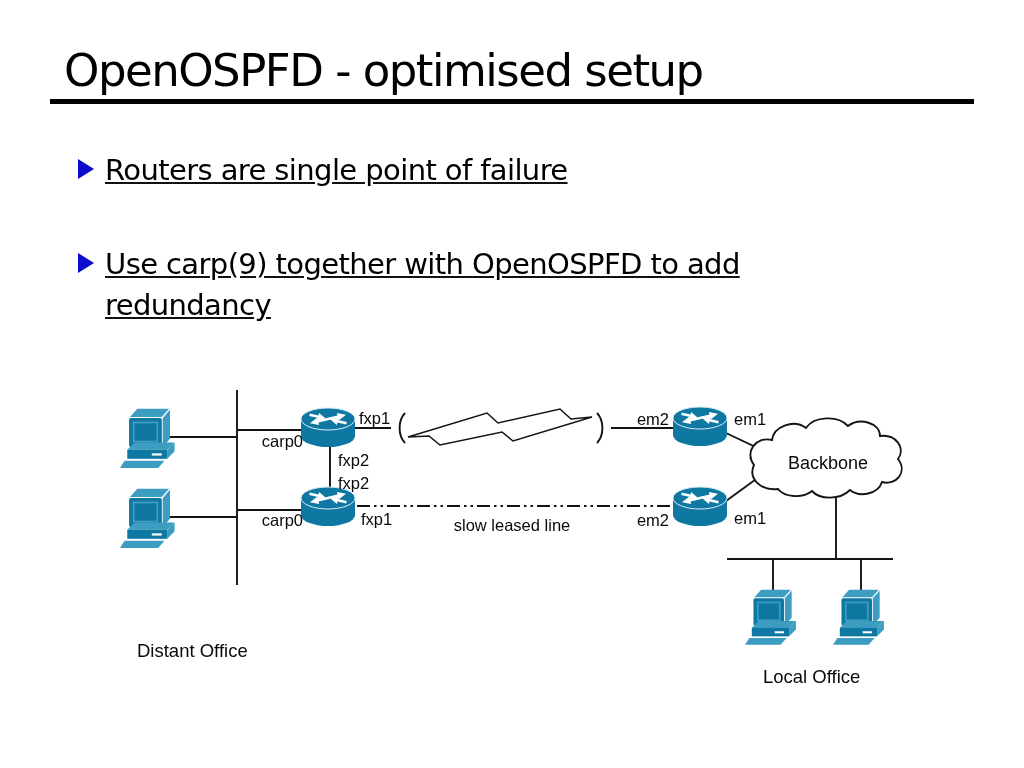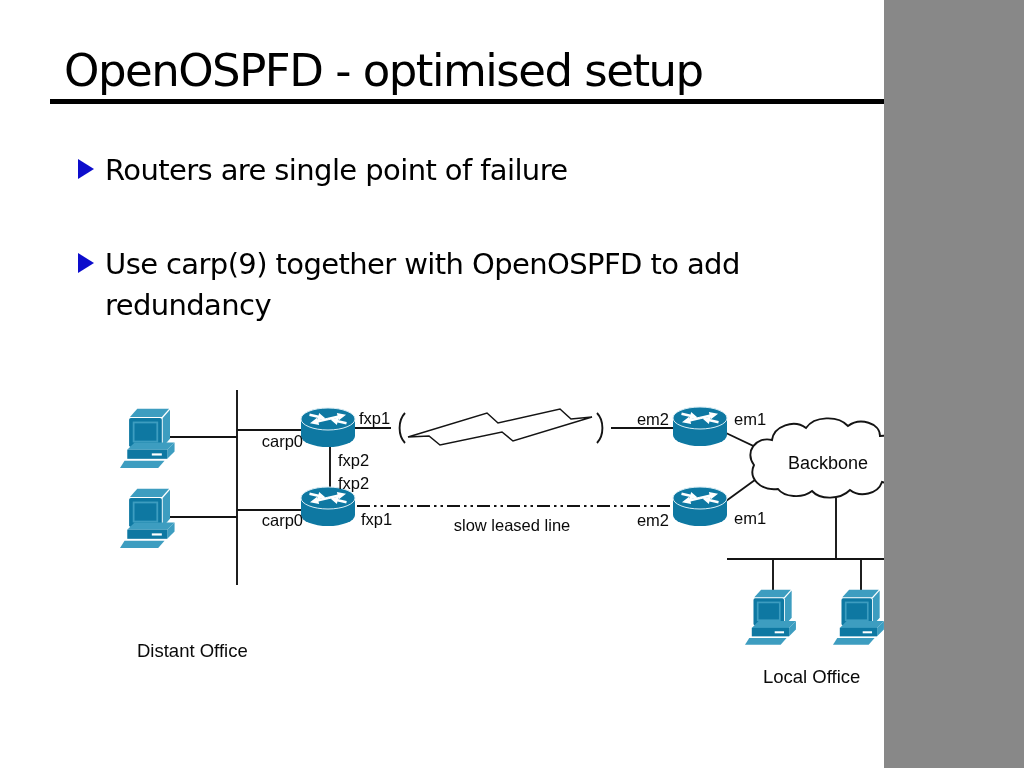--- a/index.html
+++ b/index.html
@@ -1,28 +1,28 @@
 <!DOCTYPE html>
 <html style="--background: #ffffff; --ink: #111111; --bullet-blue: #0d0dcc; --device: #0e78a2; --device-light: #3d9dc0;"><head>
 <meta charset="utf-8">
 <style>
   html,body{margin:0;padding:0;background:#888;}
   .slide{
-    position:relative;width:884px;height:768px;background:var(--background,#fff);
+    position:relative;width:1024px;height:768px;background:var(--background,#fff);
     overflow:hidden;font-family:"DejaVu Sans",sans-serif;color:var(--ink,#111);
   }
   .title{
     position:absolute;left:64px;top:46px;font-size:45px;line-height:1.1;
     letter-spacing:-1.5px;color:#000;white-space:nowrap;
   }
   .title-rule{
     position:absolute;left:50px;top:99px;width:924px;height:5px;background:#000;
   }
   .bullets{position:absolute;left:78px;top:150px;width:800px;}
-  .bullet{display:flex;align-items:flex-start;margin-bottom:53px;}
+  .bullet{display:flex;align-items:flex-start;margin-bottom:53px;text-decoration:underline;}
   .tri{
     width:0;height:0;flex:0 0 auto;margin:9px 11px 0 0;
     border-left:16px solid var(--bullet-blue,#00c);
     border-top:10px solid transparent;border-bottom:10px solid transparent;
   }
   .btext{
     font-size:29px;line-height:41px;letter-spacing:-0.6px;color:#000;max-width:745px;
   }
   svg.diagram{position:absolute;left:0;top:0;width:1024px;height:768px;}
   svg text{font-family:"Liberation Sans","DejaVu Sans",sans-serif;fill:#0a0a0a;}

